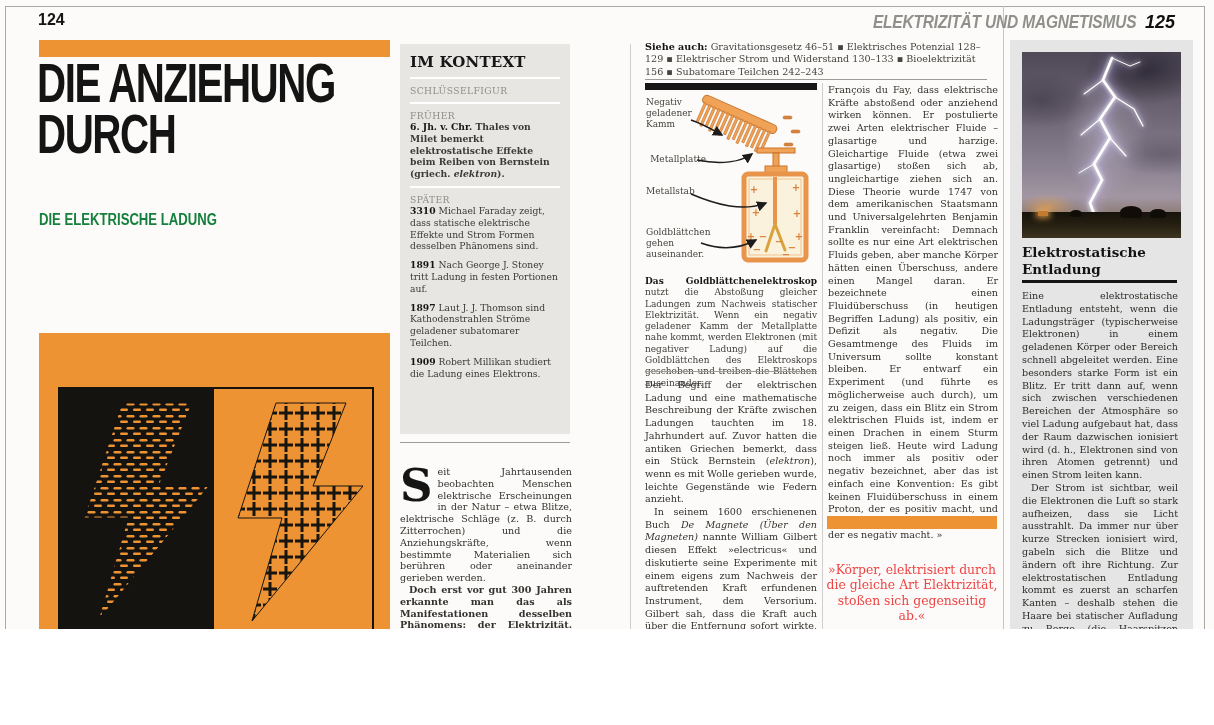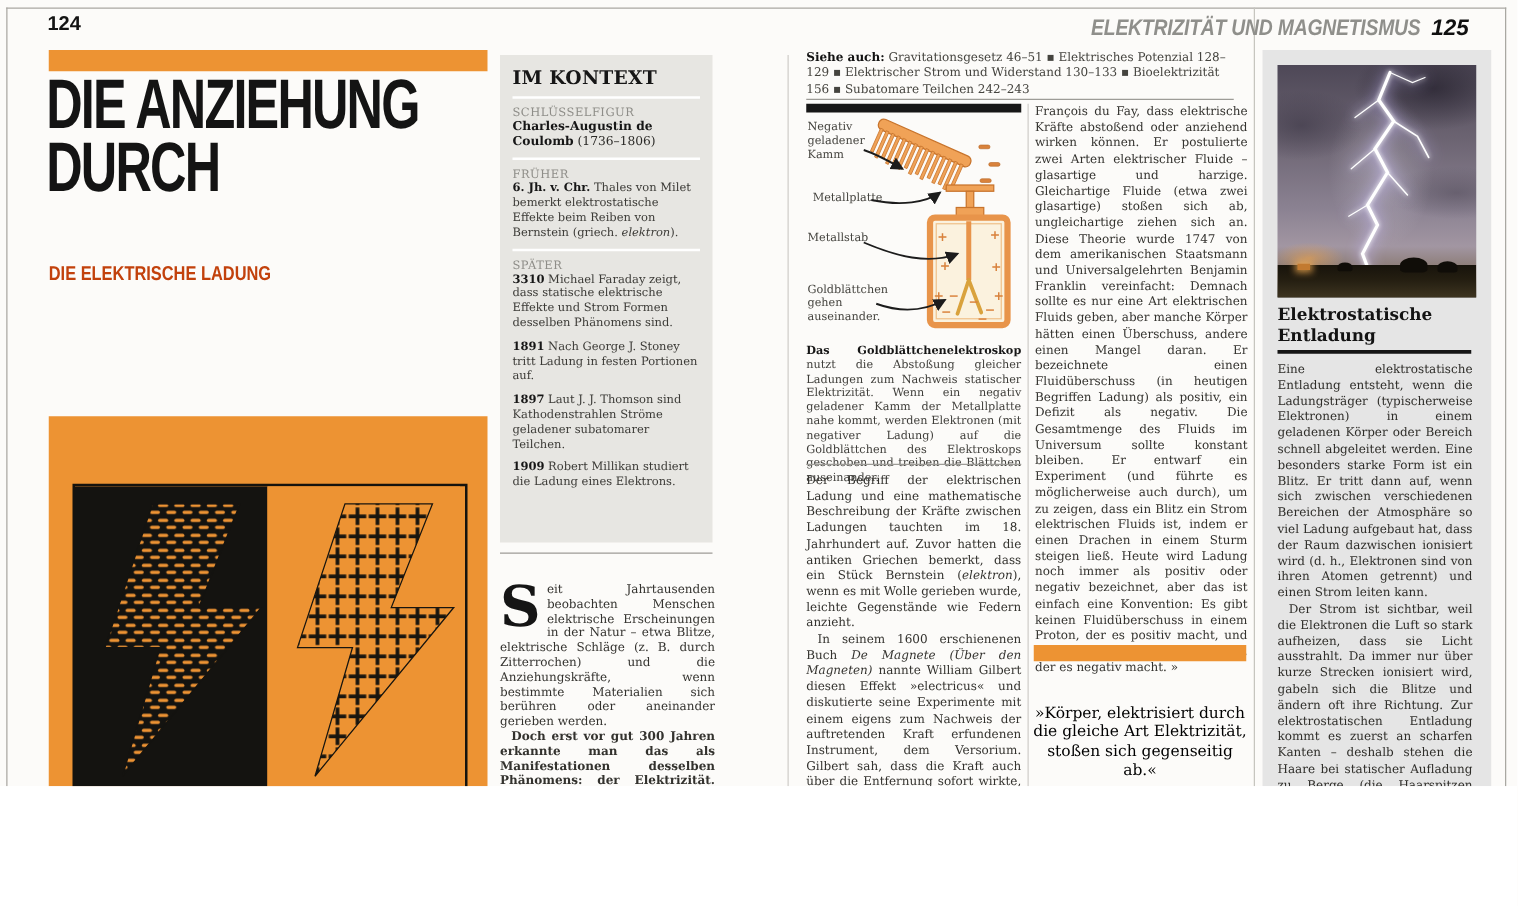--- a/index.html
+++ b/index.html
@@ -13,21 +13,21 @@
 
   
   .edge{background:#a9a8a2;}
   .gutter{background:#c6c5bf;width:1px;}
   .bottom-strip{background:linear-gradient(180deg,#8a8984 0%,#4a4945 30%,#2e2d2a 100%);}
 
   
   .pageno{font-size:16px;font-weight:bold;color:#141414;letter-spacing:0;}
   .orange-bar{background:#ED9333;}
   .title-line{height:51px;font-size:56px;font-weight:bold;letter-spacing:-2px;color:#141414;line-height:51px;}
-  .subtitle{font-size:16px;font-weight:bold;color:#c2410c;}
+  .subtitle{font-size:16px;font-weight:bold;color:#15803d;}
 
   
   .ctx{background:#E7E6E2;padding:9px 10px;box-sizing:border-box;}
   .ctx h2{margin:0;font-size:15px;letter-spacing:.2px;color:#161616;font-family:"DejaVu Serif",serif;}
   .ctx .wrule{height:2px;background:#ffffff;margin:6px 0;}
   .ctx .lab{font-size:9.2px;color:#8E8D88;letter-spacing:.4px;margin-top:2px;}
   .ctx .body, .ctx .entry{font-size:9.2px;line-height:11.8px;color:#3b3a36;}
   .ctx .entry{margin-top:7px;}
   .ctx b{color:#161616;}
   .ctx .name{font-size:9.8px;line-height:12.2px;}
@@ -46,21 +46,21 @@
 
   .seealso{font-size:9.6px;line-height:12.3px;color:#45443f;}
   .seealso b{color:#121212;}
 
   .blackbar{background:#171717;}
 
   .diag-label{font-size:9px;line-height:11px;color:#45443f;}
   .caption{font-size:9px;line-height:11.3px;color:#3f3e3a;text-align:justify;}
   .caption b{color:#161616;}
 
-  .quote{font-size:12.4px;line-height:15.4px;color:#000000;text-align:center;}
+  .quote{font-size:12.4px;line-height:15.4px;color:#ef4444;text-align:center;}
   .quote-attr{font-size:11px;font-weight:bold;color:#141414;text-align:center;}
 
   
   .rp-header{display:flex;align-items:flex-start;gap:9px;font-style:italic;}
   .rp-header .ttl{font-size:18px;font-weight:bold;color:#8f8f8b;letter-spacing:-.2px;}
   .rp-header .num{font-size:18px;font-weight:bold;color:#101010;}
   .panel{background:#e5e5e5;}
   .panel .heading{font-size:13.5px;line-height:16.5px;font-weight:bold;color:#131313;}
   .panel .hrule{height:2.5px;background:#141414;}
   .panel .ptxt{font-size:9.6px;line-height:12.8px;color:#2e2d29;text-align:justify;}
@@ -127,24 +127,23 @@
         <rect width="154" height="249" fill="#ED9333"></rect>
         <polygon points="62,14 132,14 99,97 149,97 38,232 68,129 24,129" fill="url(#plusP)" stroke="#18150f" stroke-width="1"></polygon>
       </svg>
     </div>
   </div>
 
   <div class="abs ctx" style="left:400px;top:44px;width:170px;height:390px;">
     <h2>IM KONTEXT</h2>
     <div class="wrule"></div>
     <div class="lab">SCHLÜSSELFIGUR</div>
-    <div class="name"><b>Charles-Augustin de Coulomb</b><span> (1736–1806)</span></div>
     <div class="wrule"></div>
     <div class="lab">FRÜHER</div>
-    <div class="entry" style="margin-top:0;"><b>6. Jh. v. Chr.</b><span><span> Thales von Milet bemerkt elektrostatische Effekte beim Reiben von Bernstein (griech. </span><span style="font-style: italic;">elektron</span><span>).</span></span></div>
+    <div class="entry" style="margin-top:0;font-weight:bold;"><b>6. Jh. v. Chr.</b><span><span> Thales von Milet bemerkt elektrostatische Effekte beim Reiben von Bernstein (griech. </span><span style="font-style: italic;">elektron</span><span>).</span></span></div>
     <div class="wrule"></div>
     <div class="lab">SPÄTER</div>
     <div class="entry" style="margin-top:0;"><b>3310</b><span> Michael Faraday zeigt, dass statische elektrische Effekte und Strom Formen desselben Phänomens sind.</span></div>
     <div class="entry"><b>1891</b><span> Nach George J. Stoney tritt Ladung in festen Portionen auf.</span></div>
     <div class="entry"><b>1897</b><span> Laut J. J. Thomson sind Kathodenstrahlen Ströme geladener subatomarer Teilchen.</span></div>
     <div class="entry"><b>1909</b><span> Robert Millikan studiert die Ladung eines Elektrons.</span></div>
   </div>
 
   <div class="abs thin-rule" style="left:400px;top:442px;width:170px;"></div>
 

